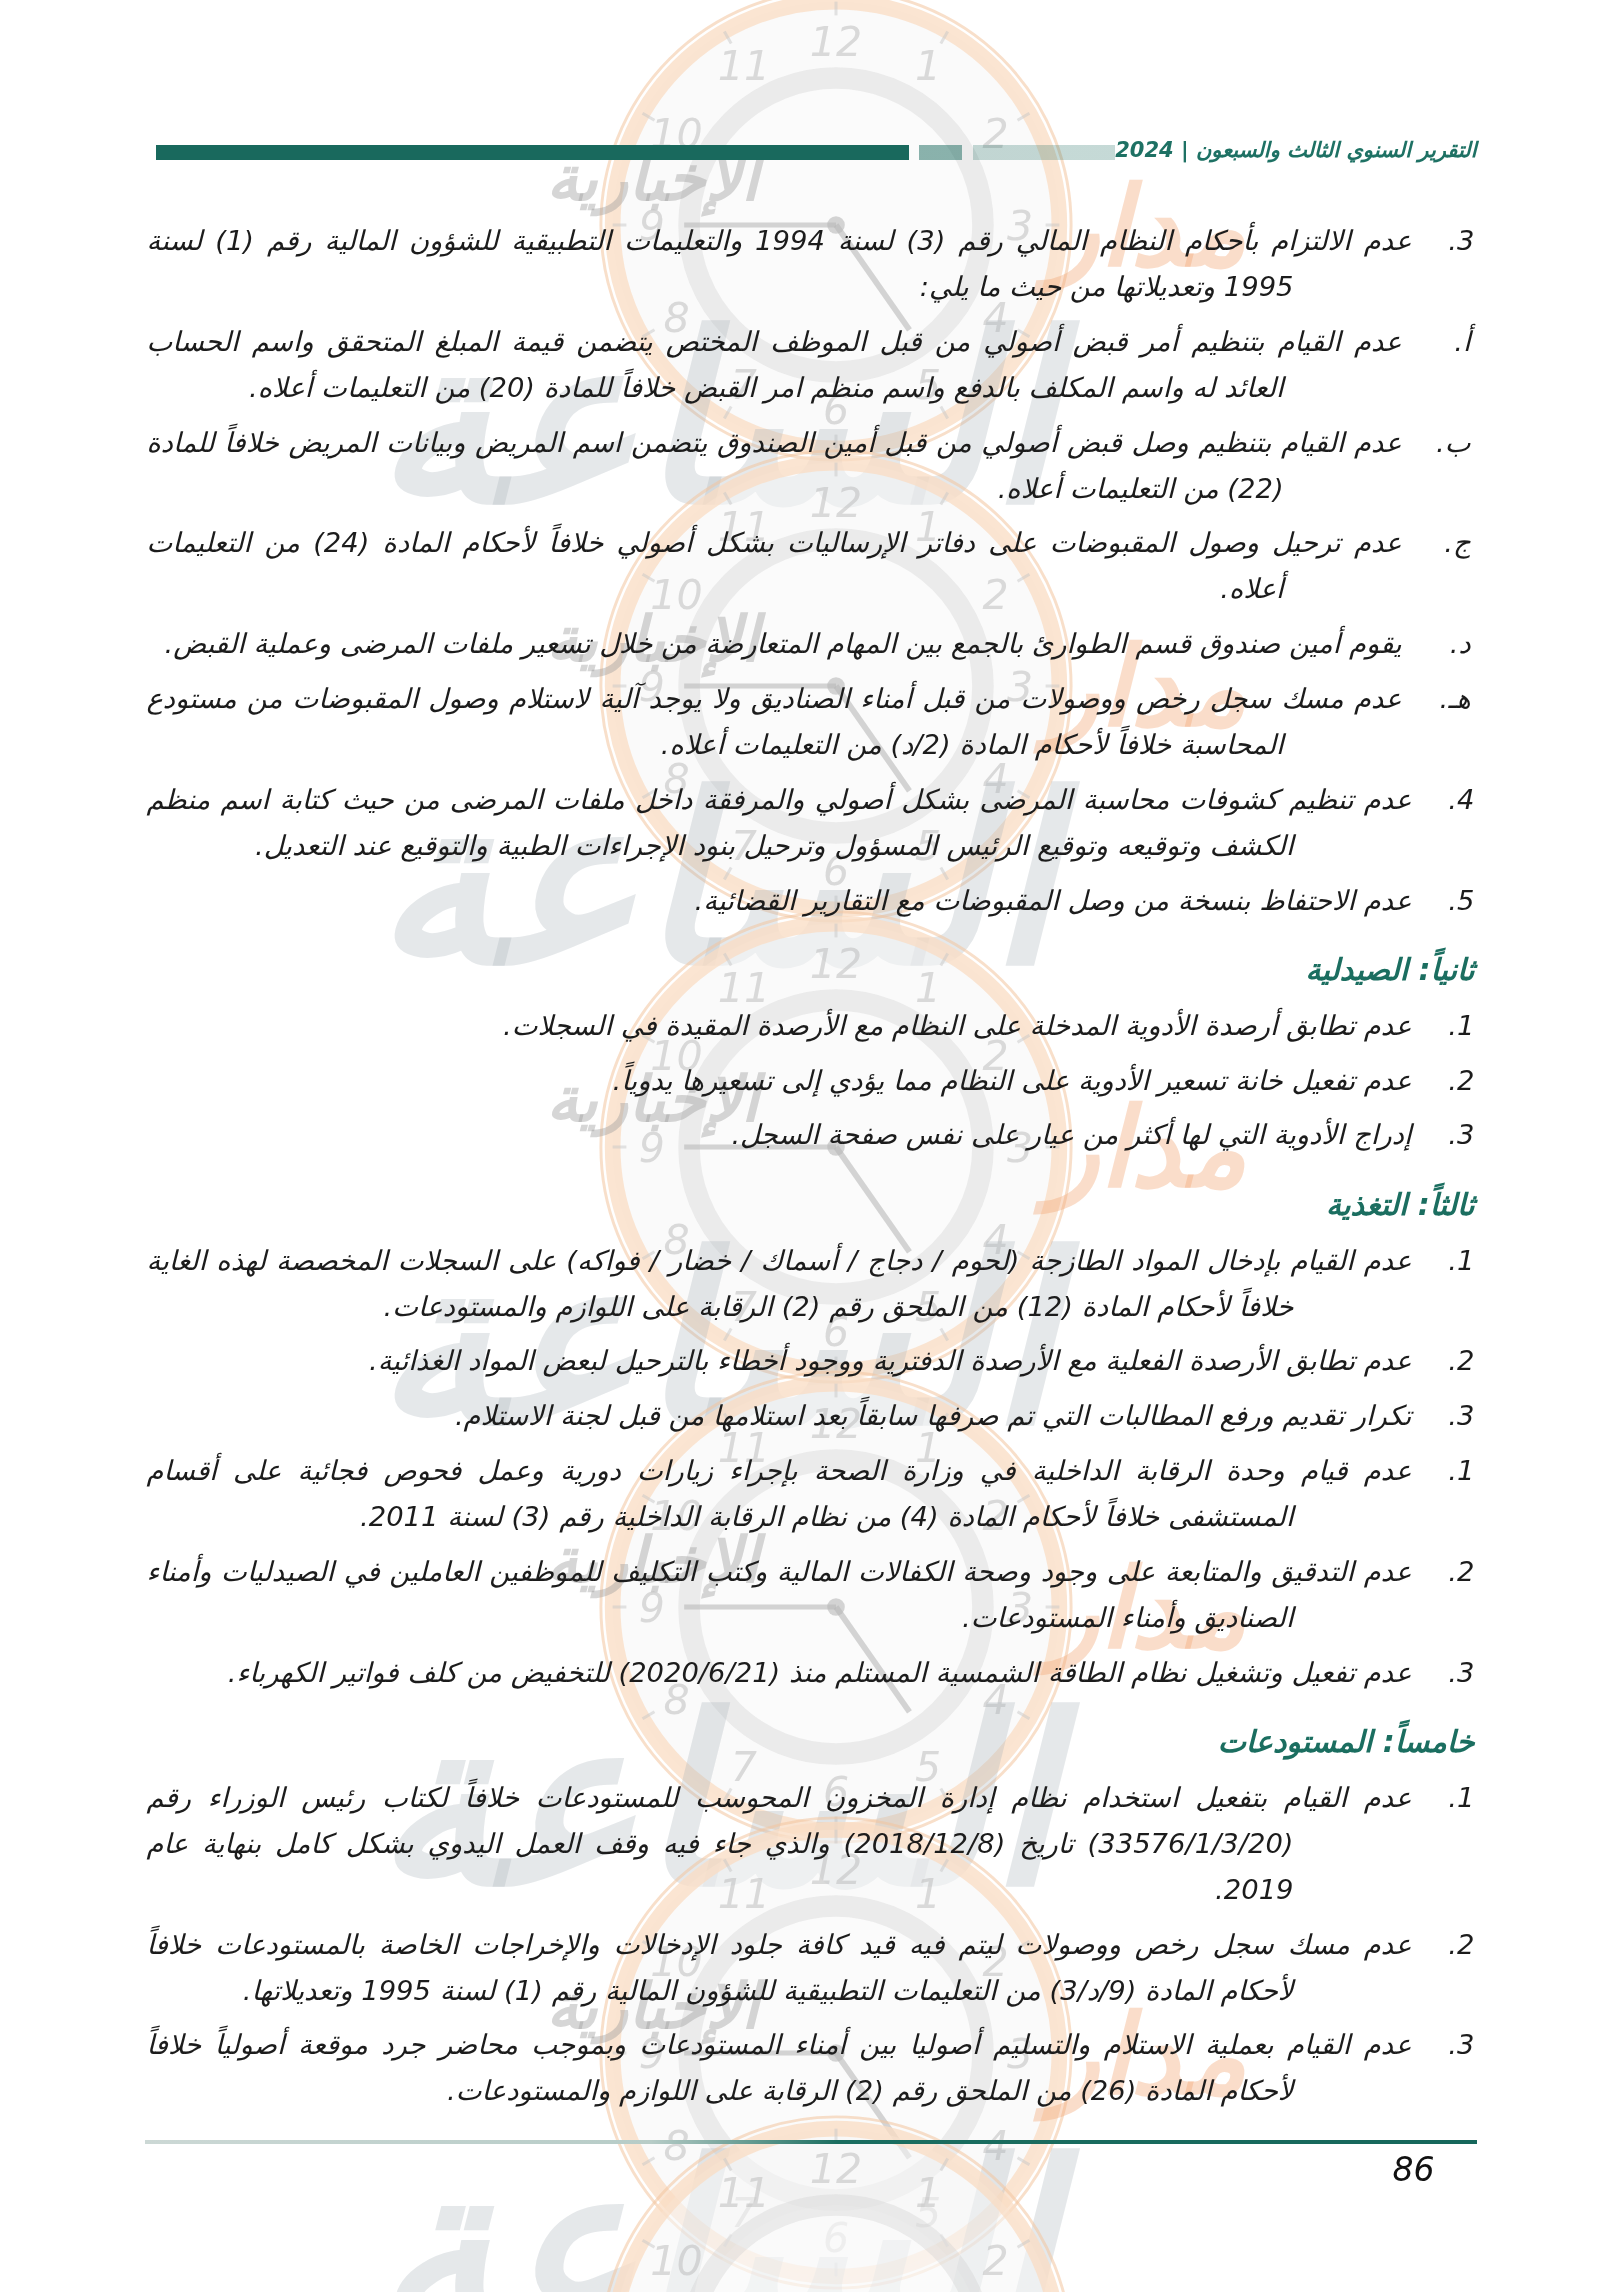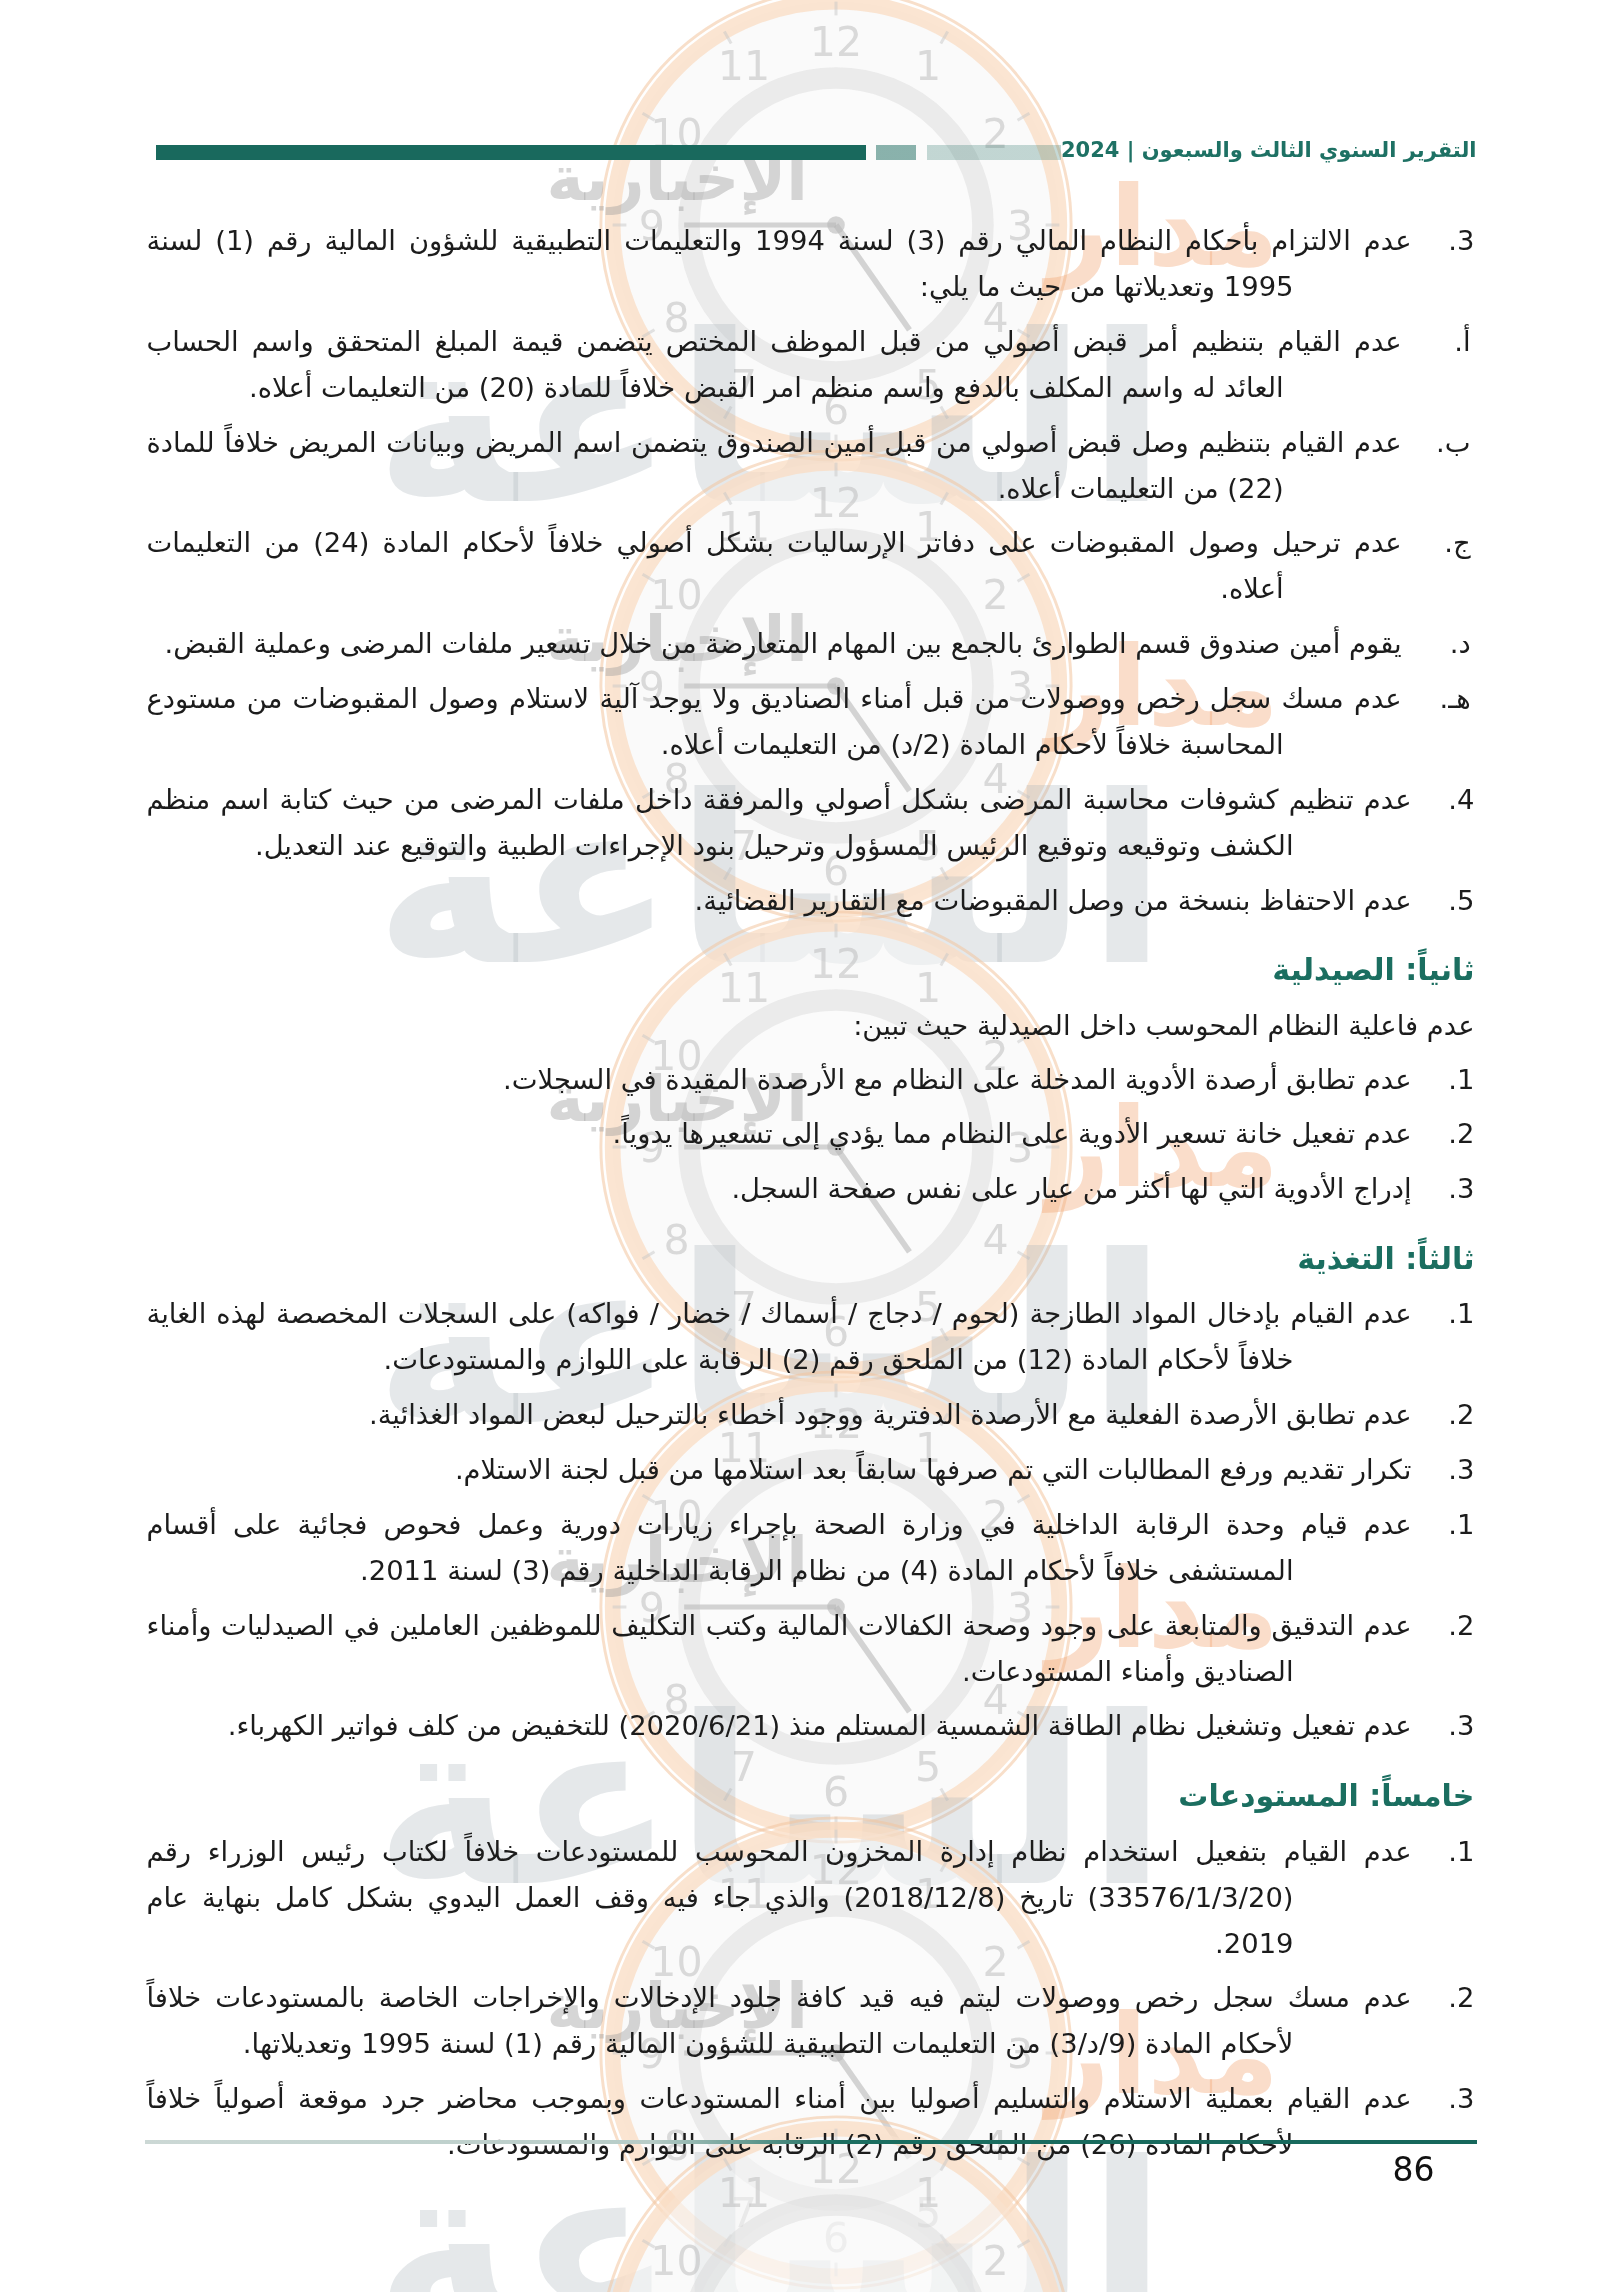--- a/index.html
+++ b/index.html
@@ -1,17 +1,17 @@
 <!DOCTYPE html>
 <html dir="rtl" lang="ar"><head>
 <meta charset="utf-8">
 <style>
   html,body{margin:0;padding:0;background:#ffffff;}
   body{font-family:"DejaVu Sans",sans-serif;color:#1c1c1c;}
-  .page{position:relative;width:1518px;height:2293px;background:#ffffff;overflow:hidden;margin:0 auto;direction:rtl;}
+  .page{position:relative;width:1518px;height:2293px;background:#ffffff;overflow:hidden;margin:0 auto;direction:rtl;font-style:italic;}
 
   
   .wm-layer{position:absolute;inset:0;overflow:hidden;z-index:0;direction:ltr;pointer-events:none;}
   .wm-clock{position:absolute;width:480px;height:480px;}
   .wm-word{position:absolute;font-weight:bold;white-space:nowrap;line-height:1;}
   .wm-madar{font-size:110px;color:rgba(242,166,115,0.38);text-align:center;}
   .wm-alsaa{font-size:233px;color:rgba(168,179,184,0.30);letter-spacing:3.9px;}
   .wm-ikhbaria{font-size:63px;color:rgba(158,158,158,0.42);}
 
   
@@ -291,21 +291,20 @@
         </div>
         <div class="li main-li">
           <span class="marker">4.</span>
           <div class="txt">عدم تنظيم كشوفات محاسبة المرضى بشكل أصولي والمرفقة داخل ملفات المرضى من حيث كتابة اسم منظم الكشف وتوقيعه وتوقيع الرئيس المسؤول وترحيل بنود الإجراءات الطبية والتوقيع عند التعديل.</div>
         </div>
         <div class="li main-li">
           <span class="marker">5.</span>
           <div class="txt">عدم الاحتفاظ بنسخة من وصل المقبوضات مع التقارير القضائية.</div>
         </div>
         <h2 class="sec">ثانياً: الصيدلية</h2>
-        <p class="sec-intro">عدم فاعلية النظام المحوسب داخل الصيدلية حيث تبين:</p>
         <div class="li main-li">
           <span class="marker">1.</span>
           <div class="txt">عدم تطابق أرصدة الأدوية المدخلة على النظام مع الأرصدة المقيدة في السجلات.</div>
         </div>
         <div class="li main-li">
           <span class="marker">2.</span>
           <div class="txt">عدم تفعيل خانة تسعير الأدوية على النظام مما يؤدي إلى تسعيرها يدوياً.</div>
         </div>
         <div class="li main-li">
           <span class="marker">3.</span>

